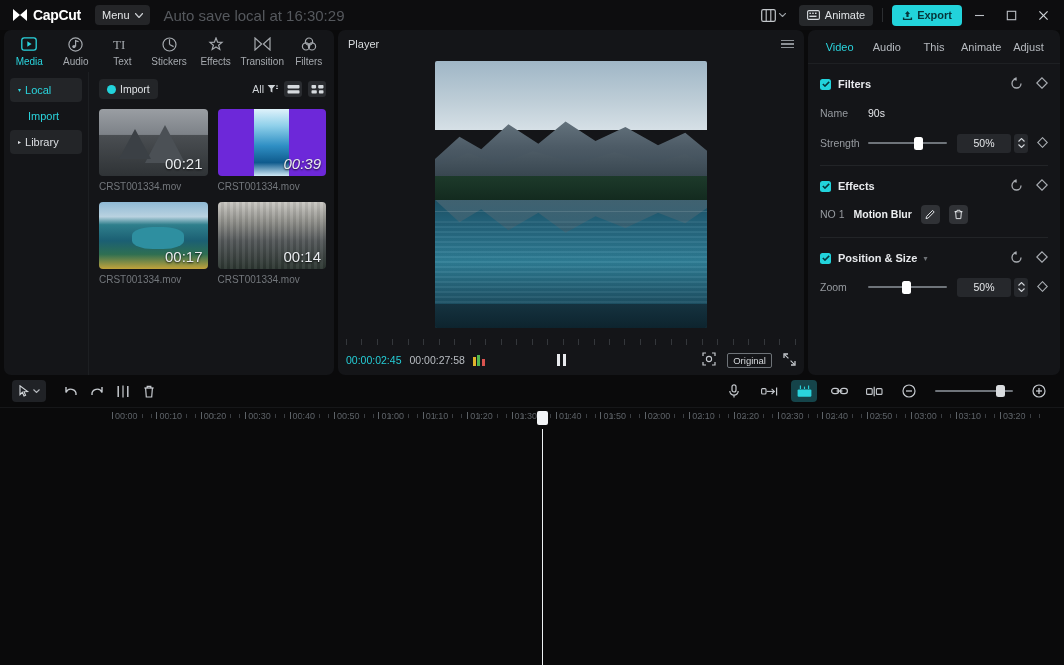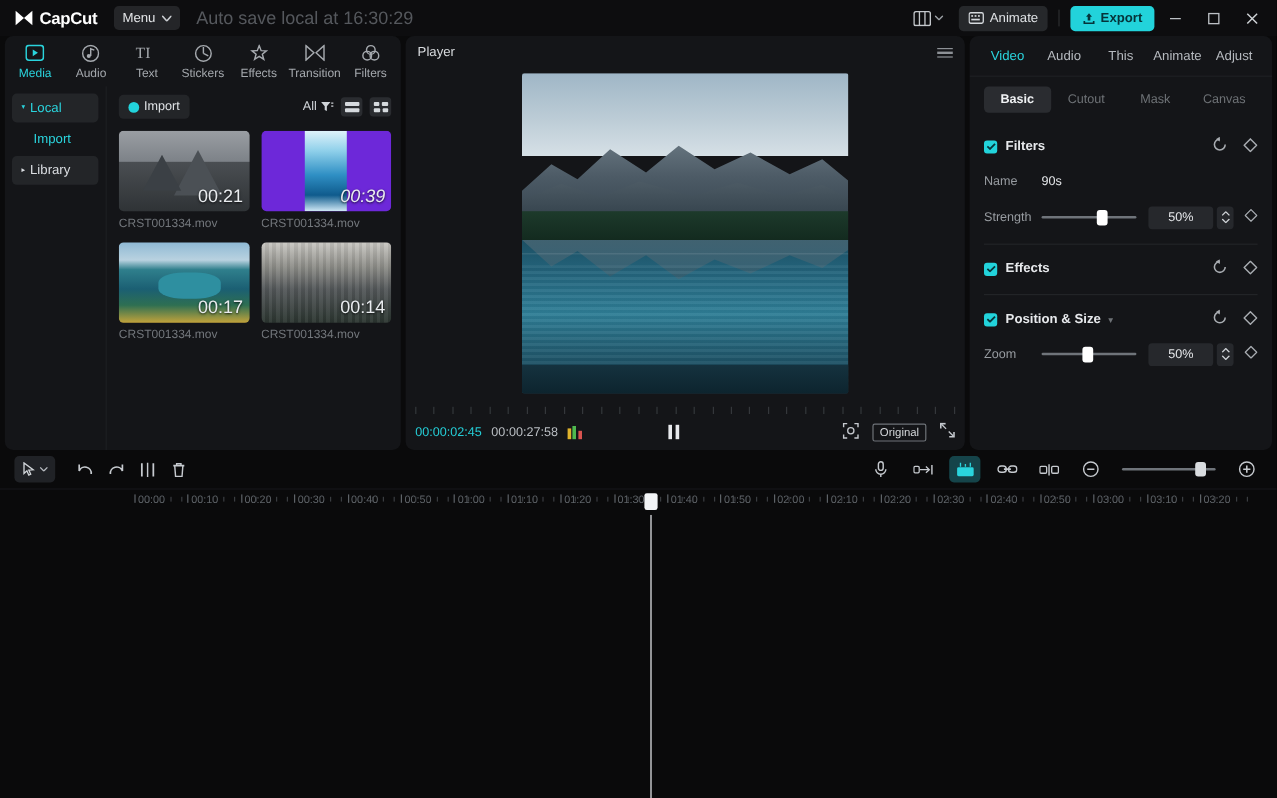--- a/index.html
+++ b/index.html
@@ -526,26 +526,20 @@
     </div>
 
     <div class="inspector">
       <div class="ins-tabs">
         <div class="ins-tab active">Video</div>
         <div class="ins-tab">Audio</div>
         <div class="ins-tab">This</div>
         <div class="ins-tab">Animate</div>
         <div class="ins-tab">Adjust</div>
       </div>
-      <div class="ins-sub">
-        <div class="sub-pill active">Basic</div>
-        <div class="sub-pill">Cutout</div>
-        <div class="sub-pill">Mask</div>
-        <div class="sub-pill">Canvas</div>
-      </div>
 
       <div class="ins-body">
 
         <div class="sec-head">
           <span class="chk">
             <svg width="8" height="6" viewBox="0 0 8 6">
                 <path d="M0.8 3 L3 5.1 L7.2 0.9" stroke="#06343a" stroke-width="1.5" fill="none"></path>
               </svg>
           </span>
           <span class="sec-title">Filters</span>
@@ -603,20 +597,36 @@
               <svg width="13" height="13" viewBox="0 0 13 13">
                   <path d="M11 6.5 A4.5 4.5 0 1 1 6.5 2" stroke="#a8acb1" stroke-width="1.3" fill="none"></path>
                   <path d="M6.5 0 V4 L3.2 2" fill="#a8acb1"></path>
                 </svg>
             </span>
             <span>
               <svg width="12" height="12" viewBox="0 0 12 12">
                   <path d="M6 0.8 L11.2 6 L6 11.2 L0.8 6 Z" stroke="#a8acb1" stroke-width="1.2" fill="none"></path>
                 </svg>
             </span>
+          </span>
+        </div>
+        <div class="eff-row">
+          <span class="eff-no">NO 1</span>
+          <span class="eff-name">Motion Blur</span>
+          <span class="iconbtn">
+            <svg width="11" height="11" viewBox="0 0 11 11">
+                <path d="M1 9.6 L1.6 7.4 L7.6 1.4 L9.2 3 L3.2 9 Z" stroke="#dde0e3" stroke-width="1" fill="none"></path>
+              </svg>
+          </span>
+          <span class="iconbtn">
+            <svg width="11" height="11" viewBox="0 0 11 11">
+                <path d="M1.6 2.6 H9.4" stroke="#dde0e3" stroke-width="1.1"></path>
+                <path d="M4 2.6 V1.3 H7 V2.6" stroke="#dde0e3" stroke-width="1"></path>
+                <path d="M2.6 2.6 L3.2 9.6 H7.8 L8.4 2.6" stroke="#dde0e3" stroke-width="1" fill="none"></path>
+              </svg>
           </span>
         </div>
 
         <div class="hr"></div>
 
         <div class="sec-head">
           <span class="chk">
             <svg width="8" height="6" viewBox="0 0 8 6">
                 <path d="M0.8 3 L3 5.1 L7.2 0.9" stroke="#06343a" stroke-width="1.5" fill="none"></path>
               </svg>

